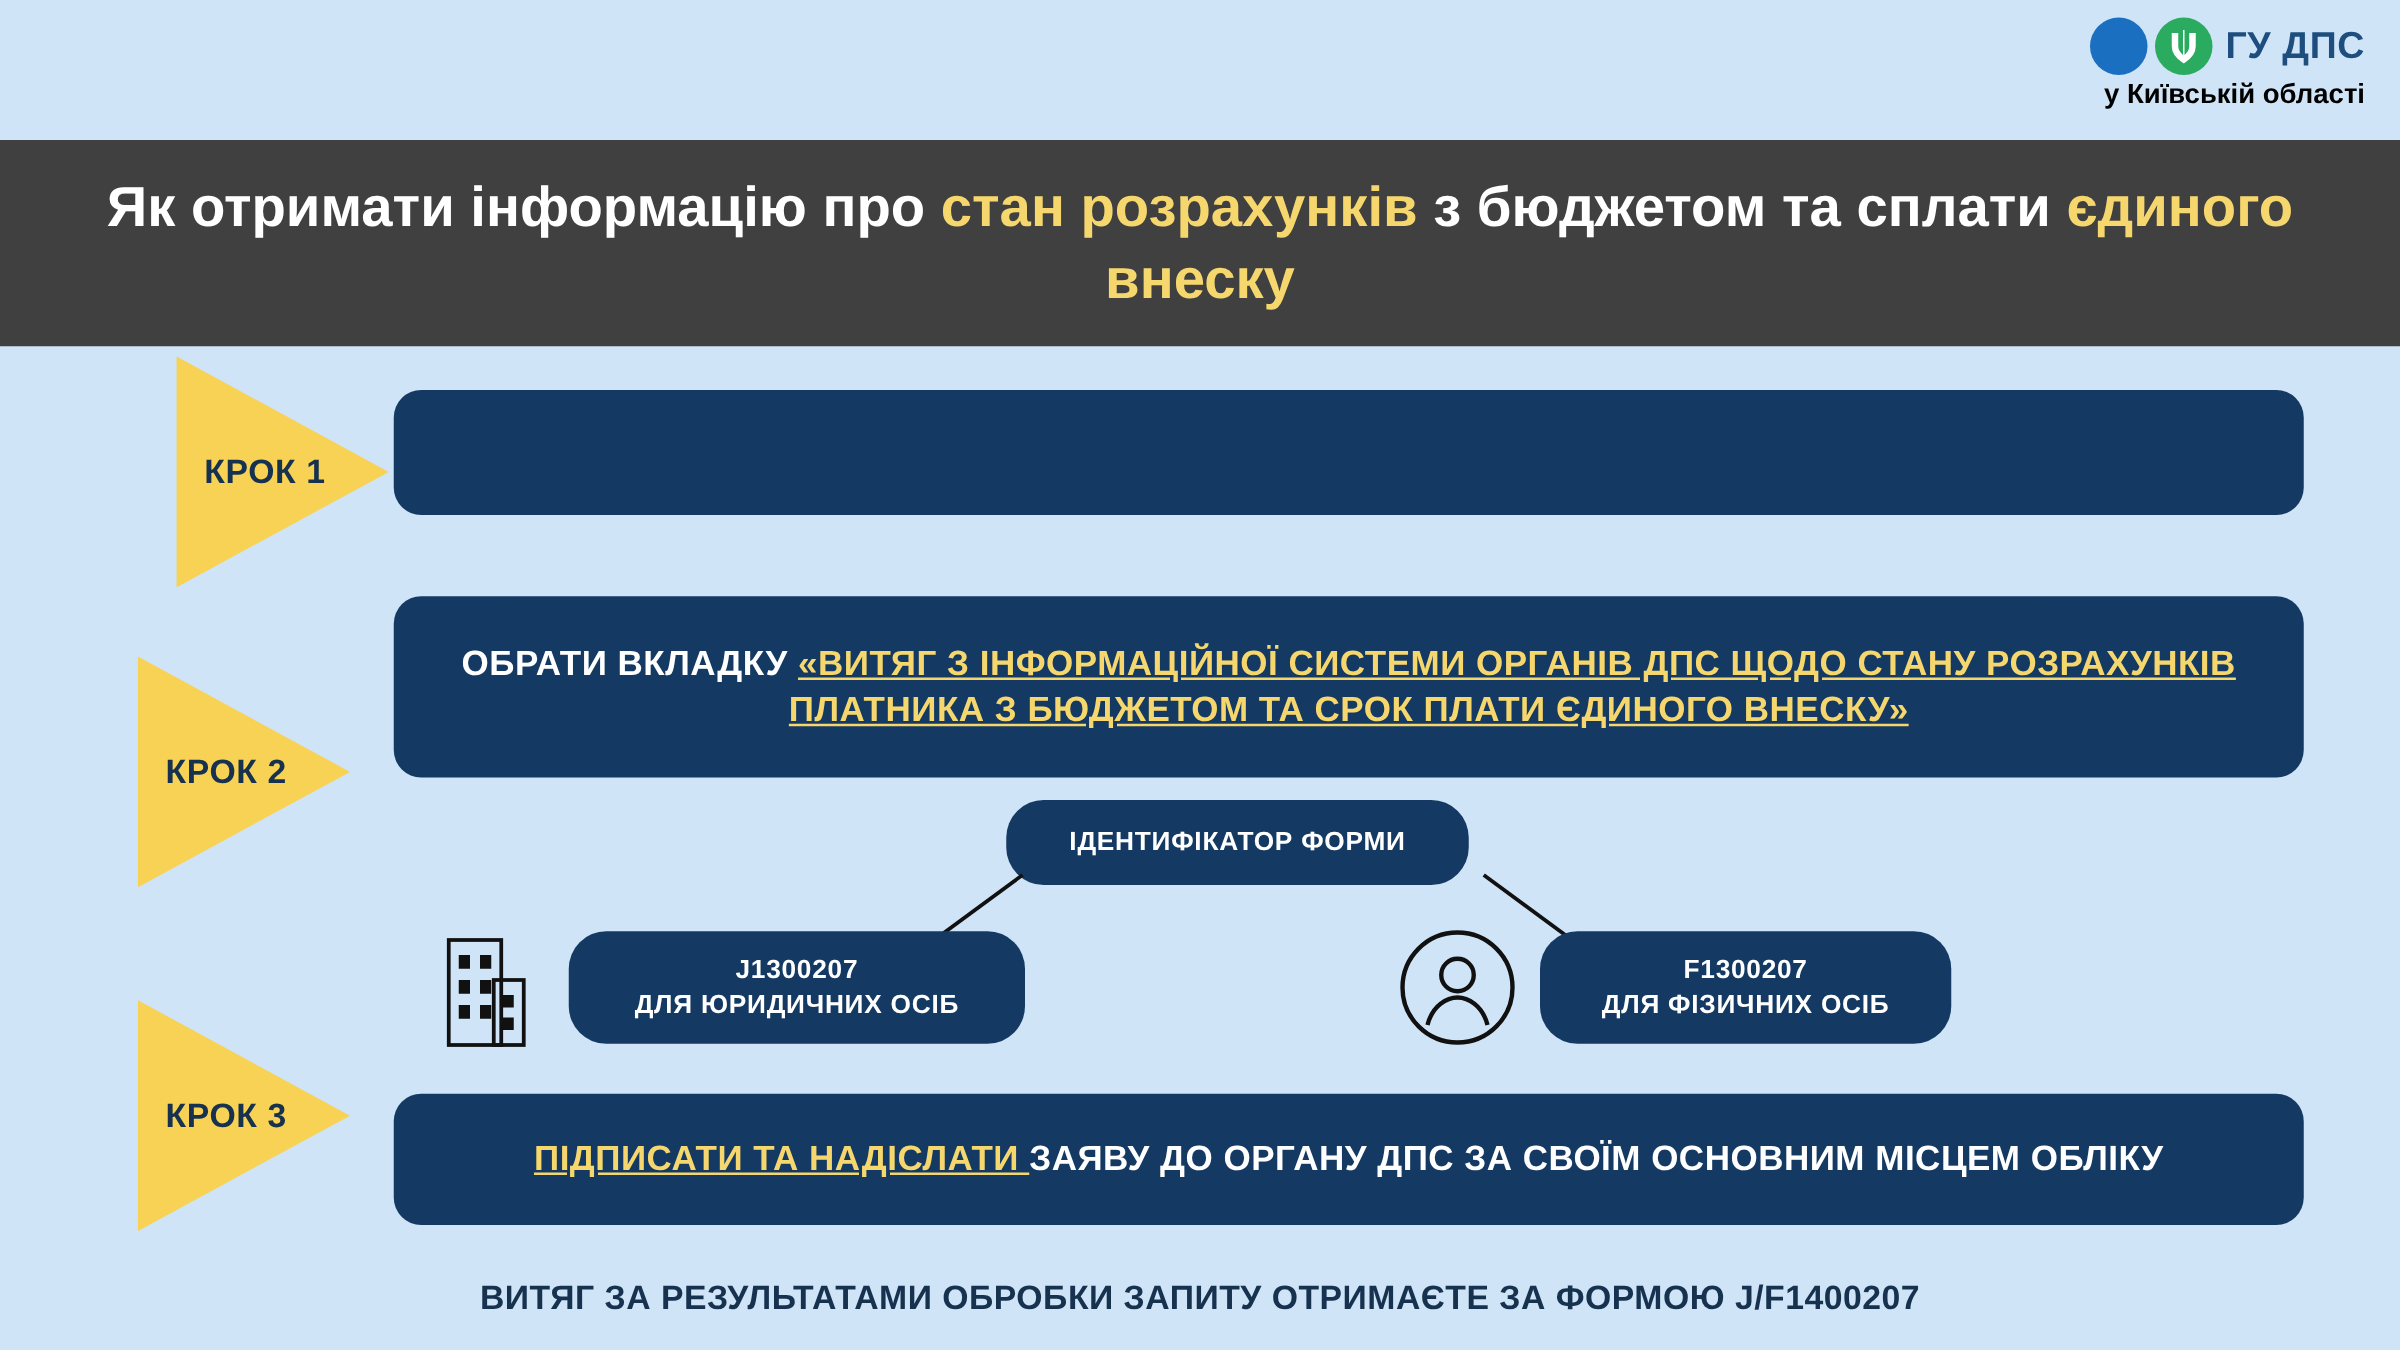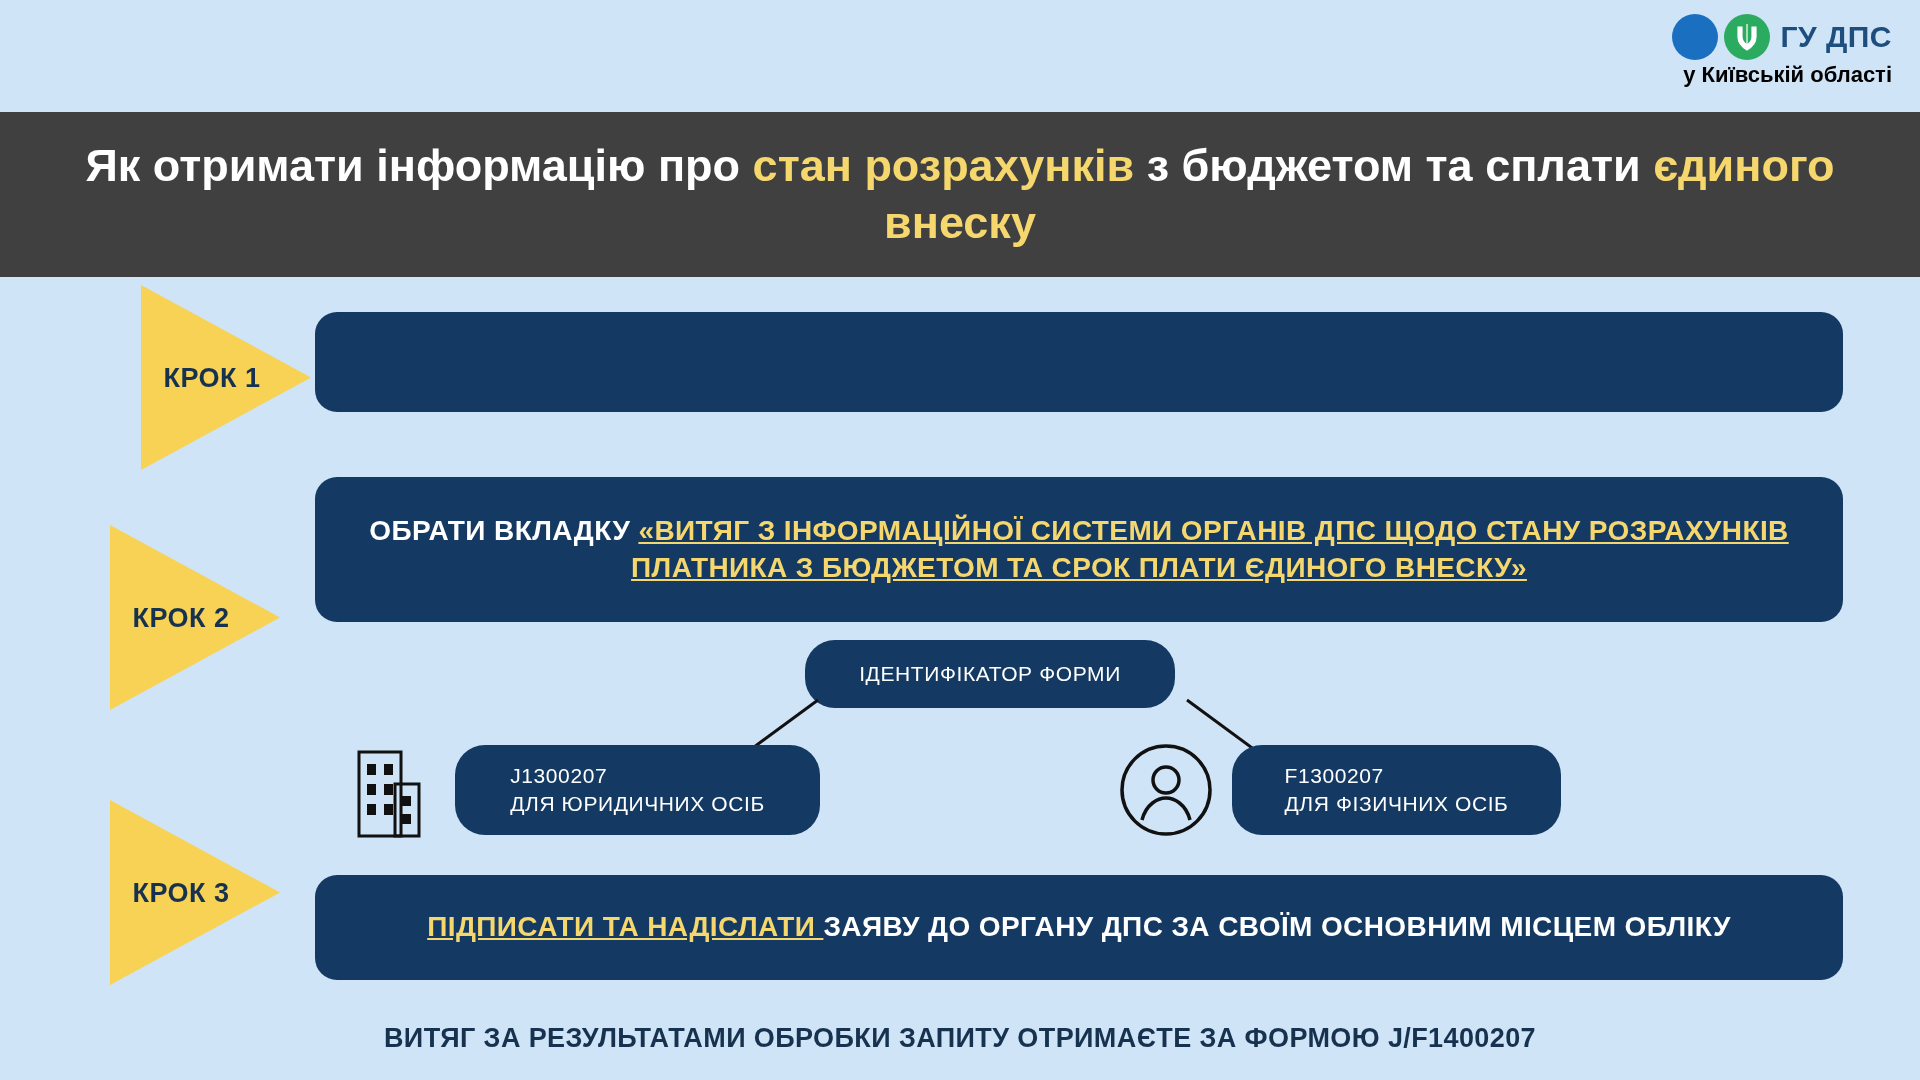--- a/index.html
+++ b/index.html
@@ -131,23 +131,23 @@
 
   
   .pill {
     position: absolute;
     background: #143a63;
     border-radius: 30px;
     color: #ffffff;
     display: flex;
     align-items: center;
     justify-content: center;
-    text-align: left;
+    text-align: center;
     font-size: 21px;
-    font-weight: normal;
+    font-weight: bold;
     letter-spacing: .6px;
     line-height: 1.35;
     padding: 10px 22px;
     box-sizing: border-box;
   }
 
   .arrow-svg {
     position: absolute;
     pointer-events: none;
   }

